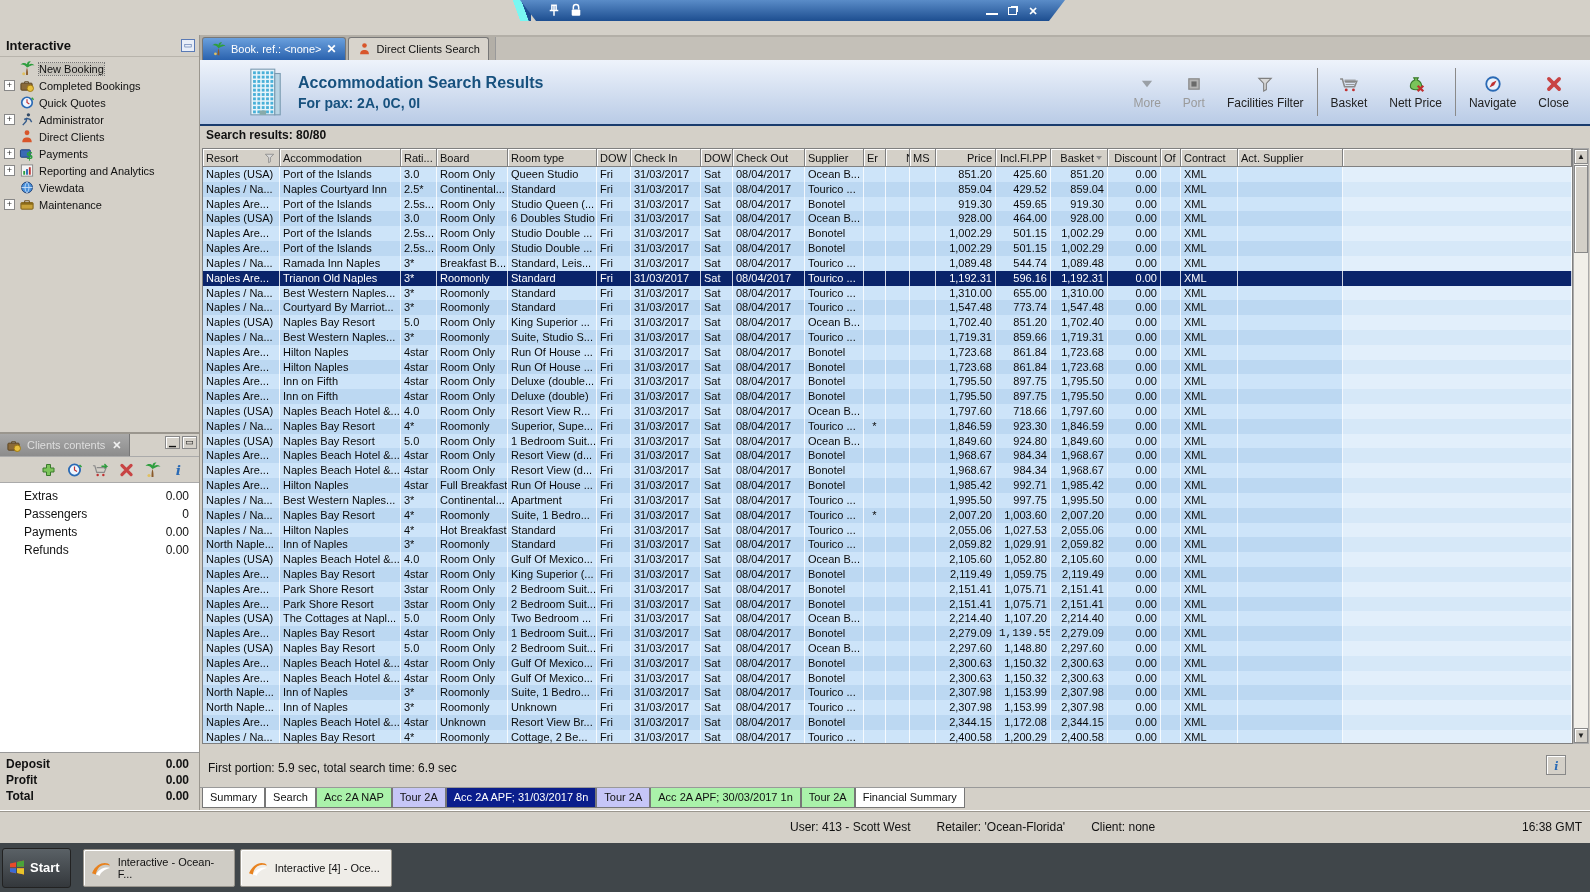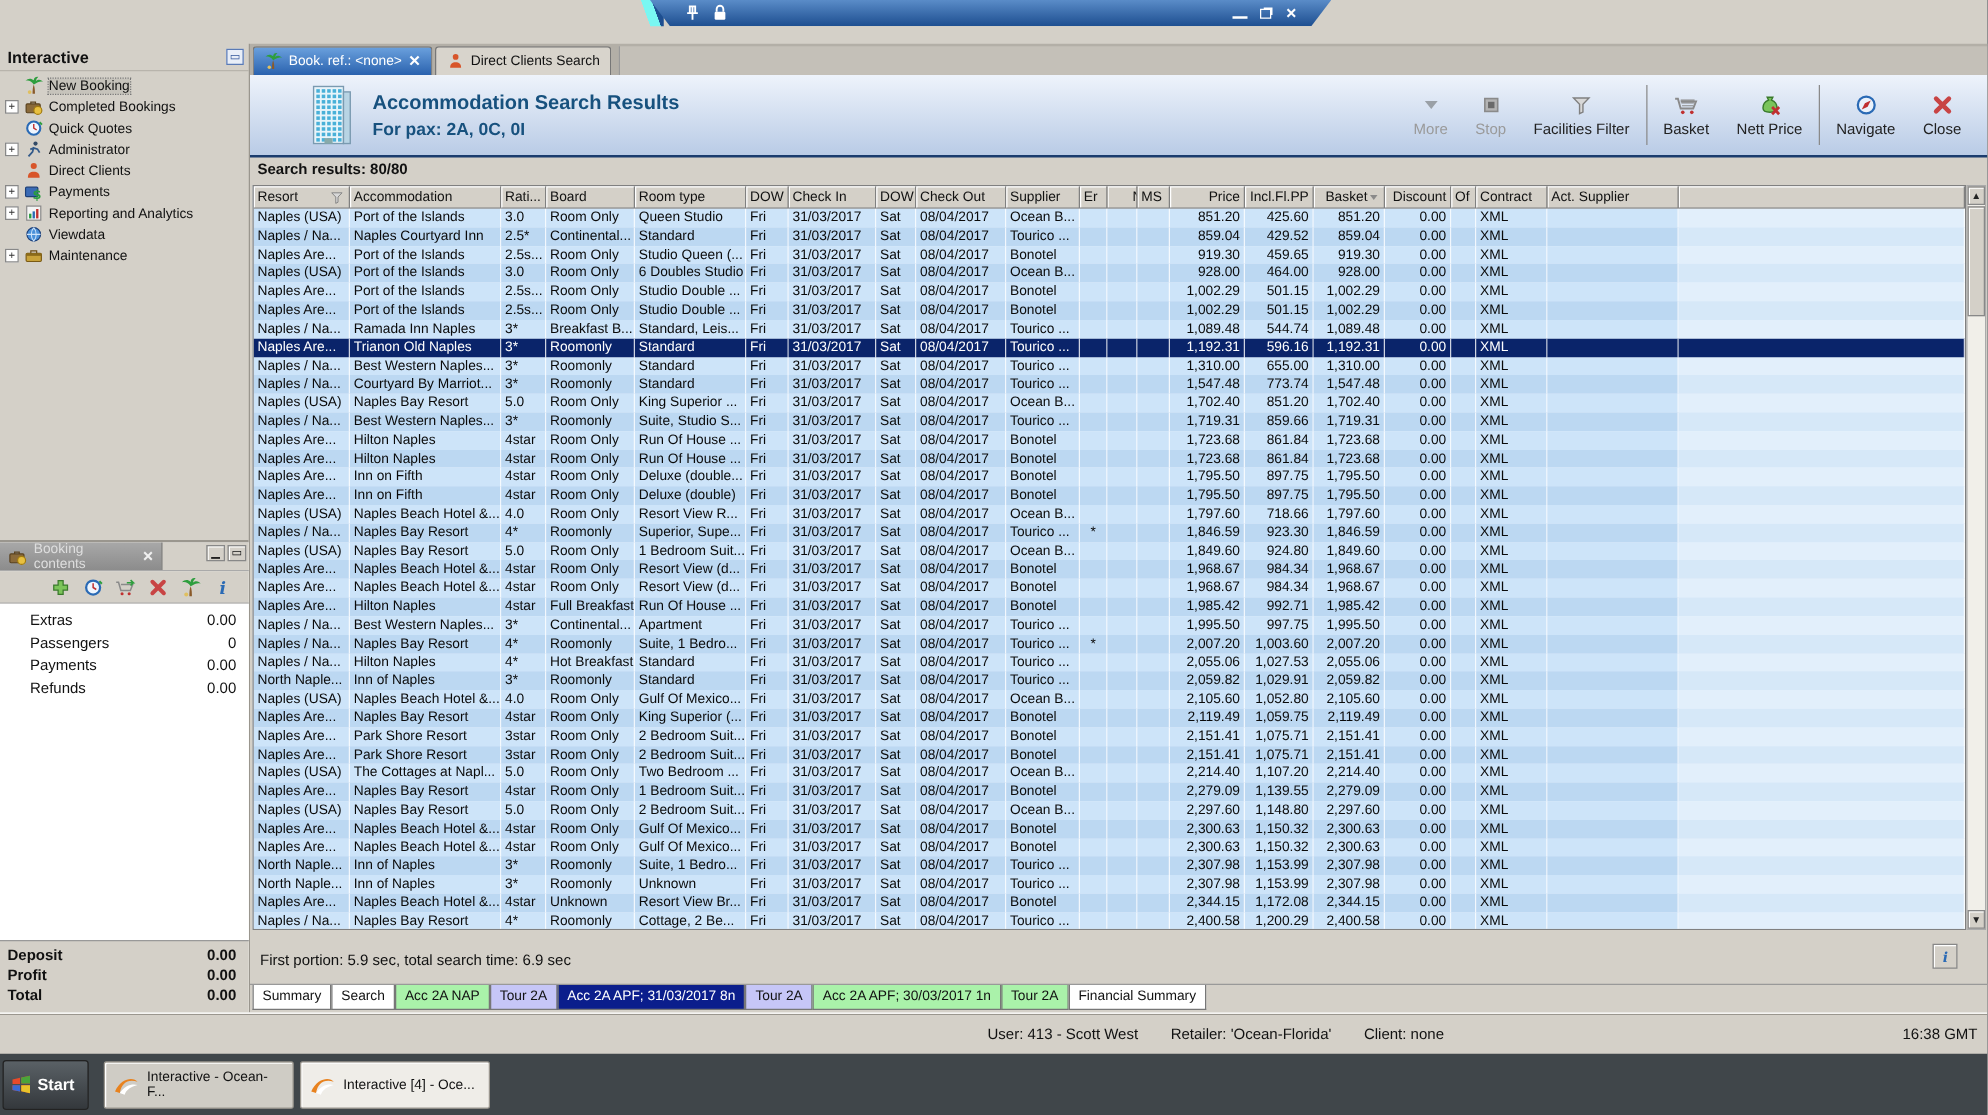--- a/index.html
+++ b/index.html
@@ -300,21 +300,21 @@
         </div>
         <div class="bpanel-titlebarrow">
           <div class="bpanel-title">
             <span class="ticon">
                 <svg viewBox="0 0 16 16">
                   <rect x="1.5" y="5.5" width="12" height="7.5" rx="1" fill="#8a6a3a" stroke="#5a421e"></rect>
                   <path d="M5.5 5.5V4h4v1.5" stroke="#5a421e" fill="none"></path>
                   <circle cx="11.5" cy="11" r="3.4" fill="#e8c040" stroke="#a07a10"></circle>
                 </svg>
               </span>
-            <span>Booking contents</span>
+            <span>Clients contents</span>
             <span class="bpanel-close">✕</span>
           </div>
         </div>
         <div class="bpanel-toolbar">
             <span class="ticon">
               <svg viewBox="0 0 16 16">
                 <path d="M6 2.5h4V6h3.5v4H10v3.5H6V10H2.5V6H6z" fill="#7cc45a" stroke="#3a7a2c"></path>
               </svg>
             </span>
             <span class="ticon">
@@ -484,21 +484,21 @@
               </span>
               <span>More</span>
             </div>
             <div class="tbtn disabled">
               <span class="ticon">
                 <svg viewBox="0 0 14 14">
                   <rect x="3" y="3" width="8" height="8" fill="#b4b4b4" stroke="#8a8a8a"></rect>
                   <rect x="5" y="5" width="4" height="4" fill="#6a6a6a"></rect>
                 </svg>
               </span>
-              <span>Stop</span>
+              <span>Port</span>
             </div>
             <div class="tbtn">
               <span class="ticon">
                 <svg viewBox="0 0 16 16">
                   <path d="M2.5 3h11l-4.3 4.5V13l-2.4 1.2V7.5z" fill="#d8d8d8" stroke="#808080"></path>
                 </svg>
               </span>
               <span>Facilities Filter</span>
             </div>
             <div class="tsep"></div>
@@ -1341,21 +1341,21 @@
               <div class="gc" style="width: 89px;">1 Bedroom Suit...</div>
               <div class="gc" style="width: 34px;">Fri</div>
               <div class="gc" style="width: 70px;">31/03/2017</div>
               <div class="gc" style="width: 32px;">Sat</div>
               <div class="gc" style="width: 72px;">08/04/2017</div>
               <div class="gc" style="width: 59px;">Bonotel</div>
               <div class="gc c" style="width: 22px;"></div>
               <div class="gc c" style="width: 24px;"></div>
               <div class="gc c" style="width: 26px;"></div>
               <div class="gc r" style="width: 60px;">2,279.09</div>
-              <div class="gc r" style="width: 55px;">1,139.55</div>
+              <div class="gc r" style="width: 55px; font-family: Liberation Mono, monospace;">1,139.55</div>
               <div class="gc r" style="width: 57px;">2,279.09</div>
               <div class="gc r" style="width: 53px;">0.00</div>
               <div class="gc" style="width: 20px;"></div>
               <div class="gc" style="width: 57px;">XML</div>
               <div class="gc" style="width: 105px;"></div>
               <div class="gc fill" style="flex: 1 1 0%;"></div>
             </div>
             <div class="grow lt">
               <div class="gc" style="width: 77px;">Naples (USA)</div>
               <div class="gc" style="width: 121px;">Naples Bay Resort</div>

